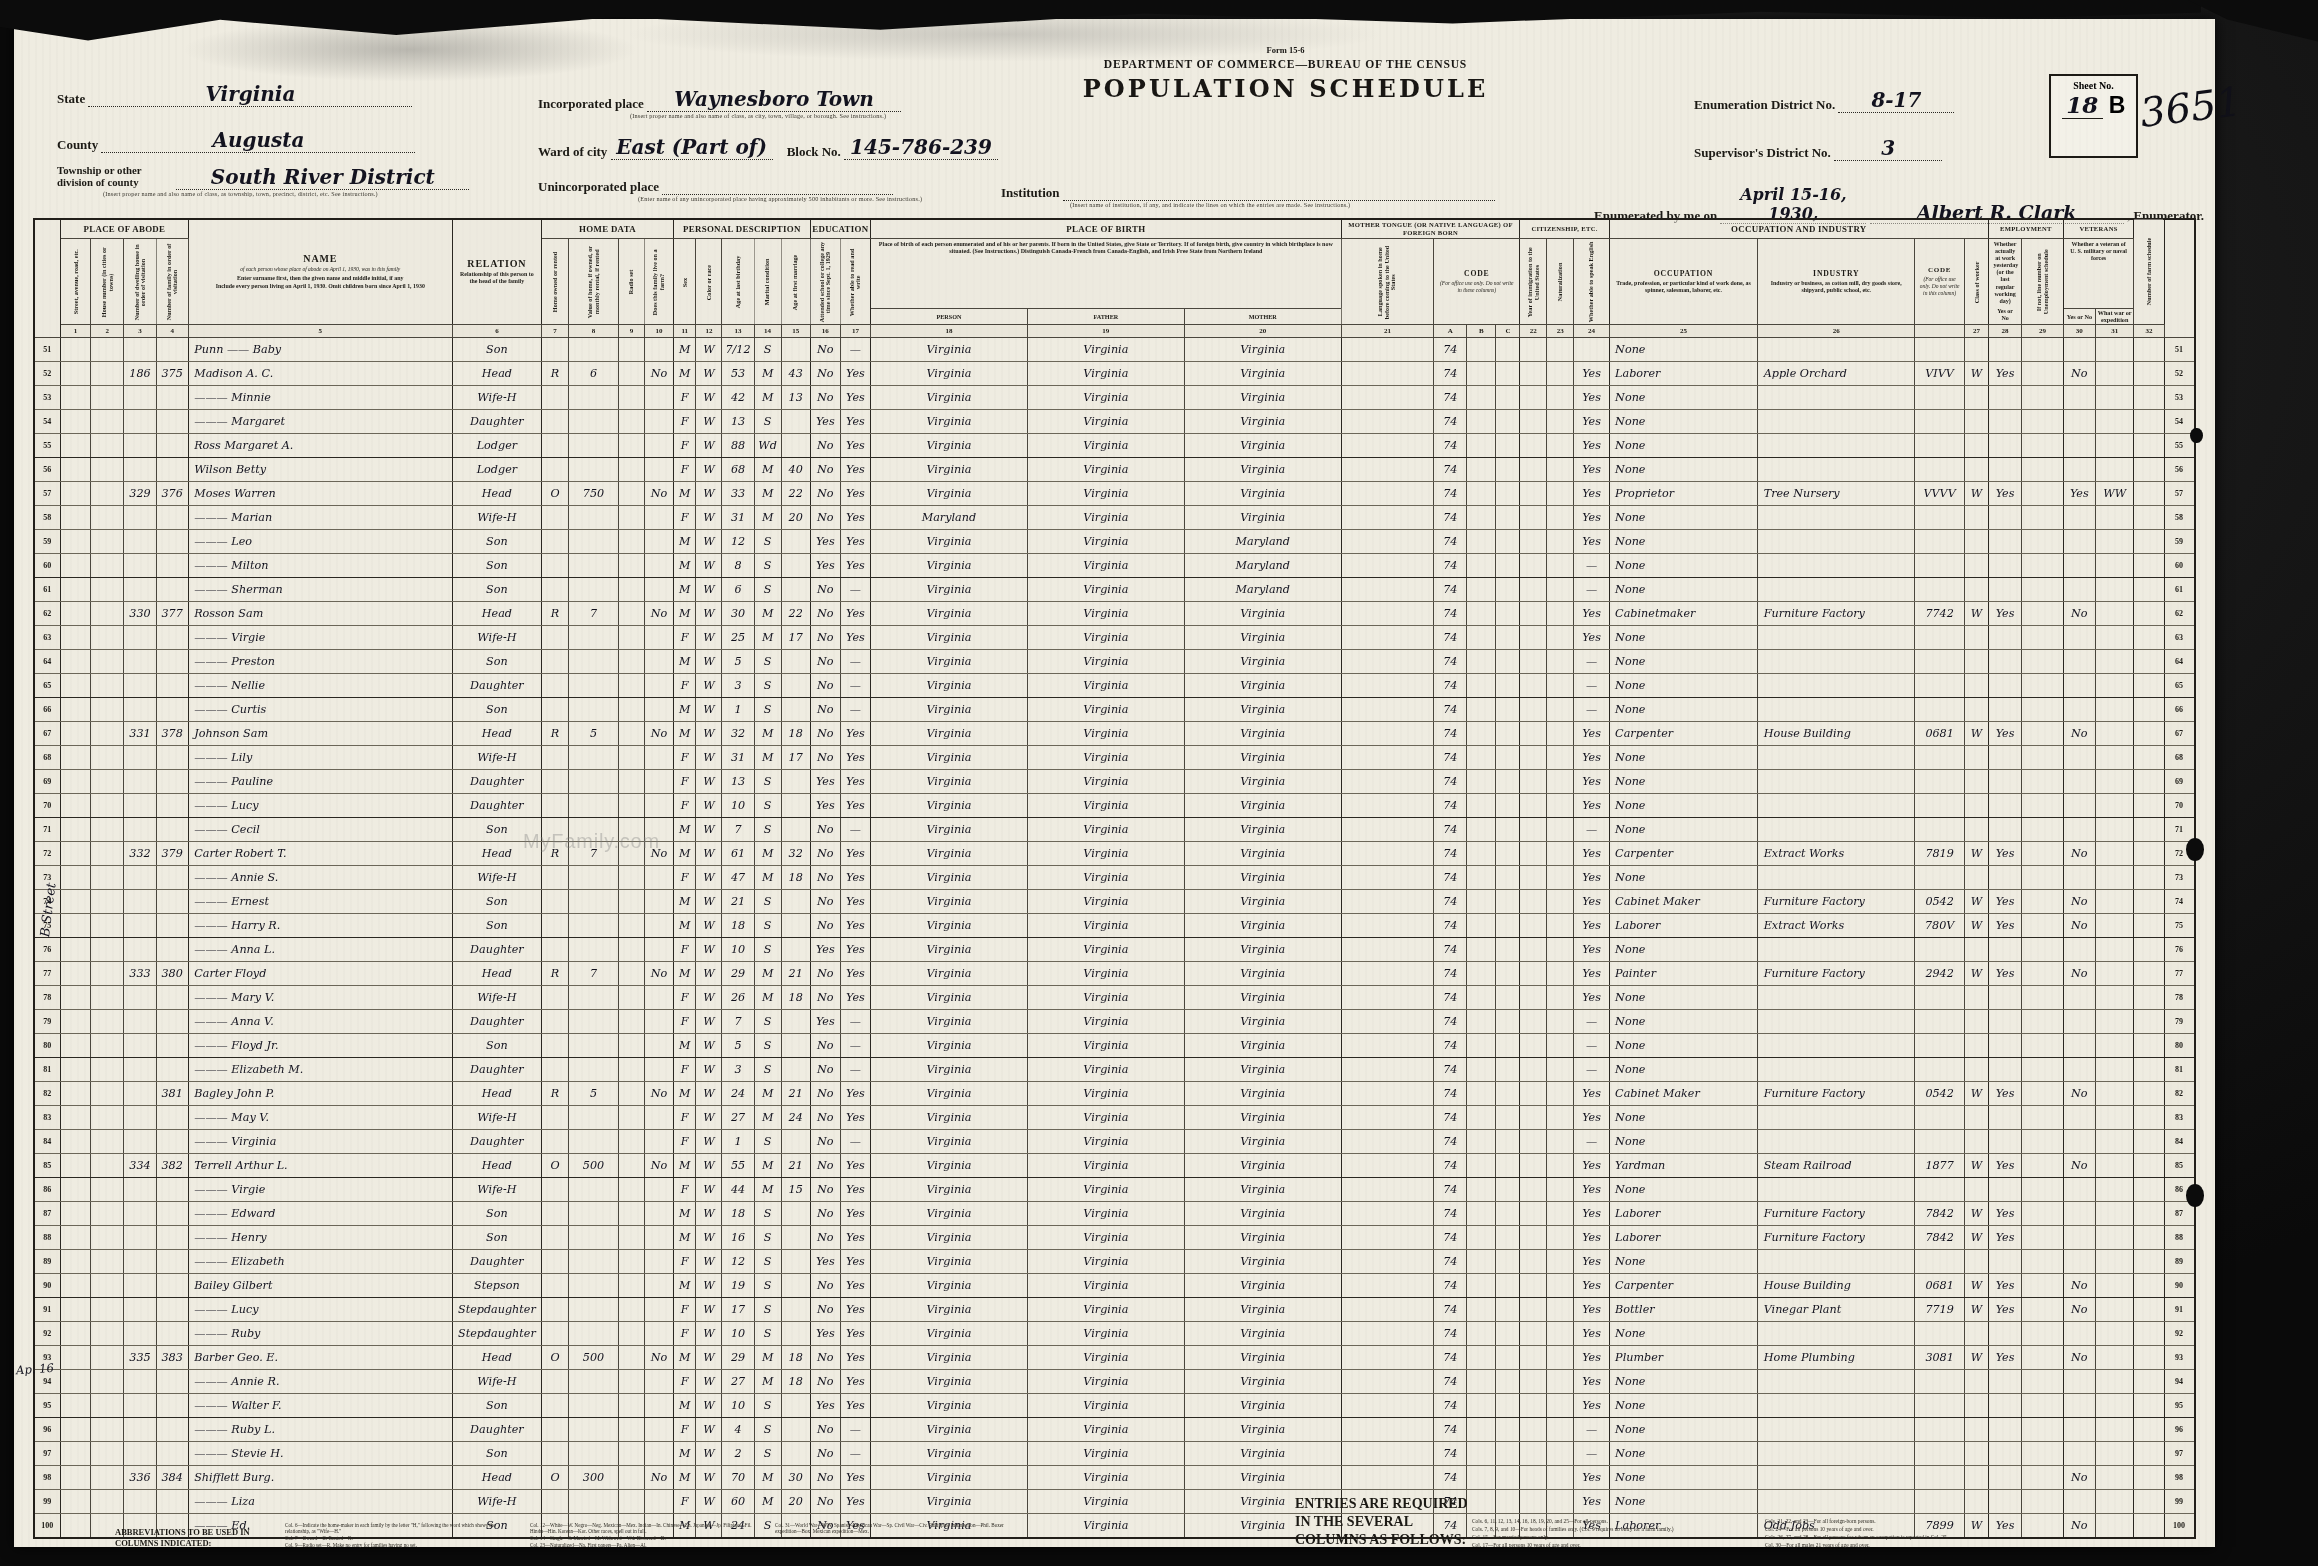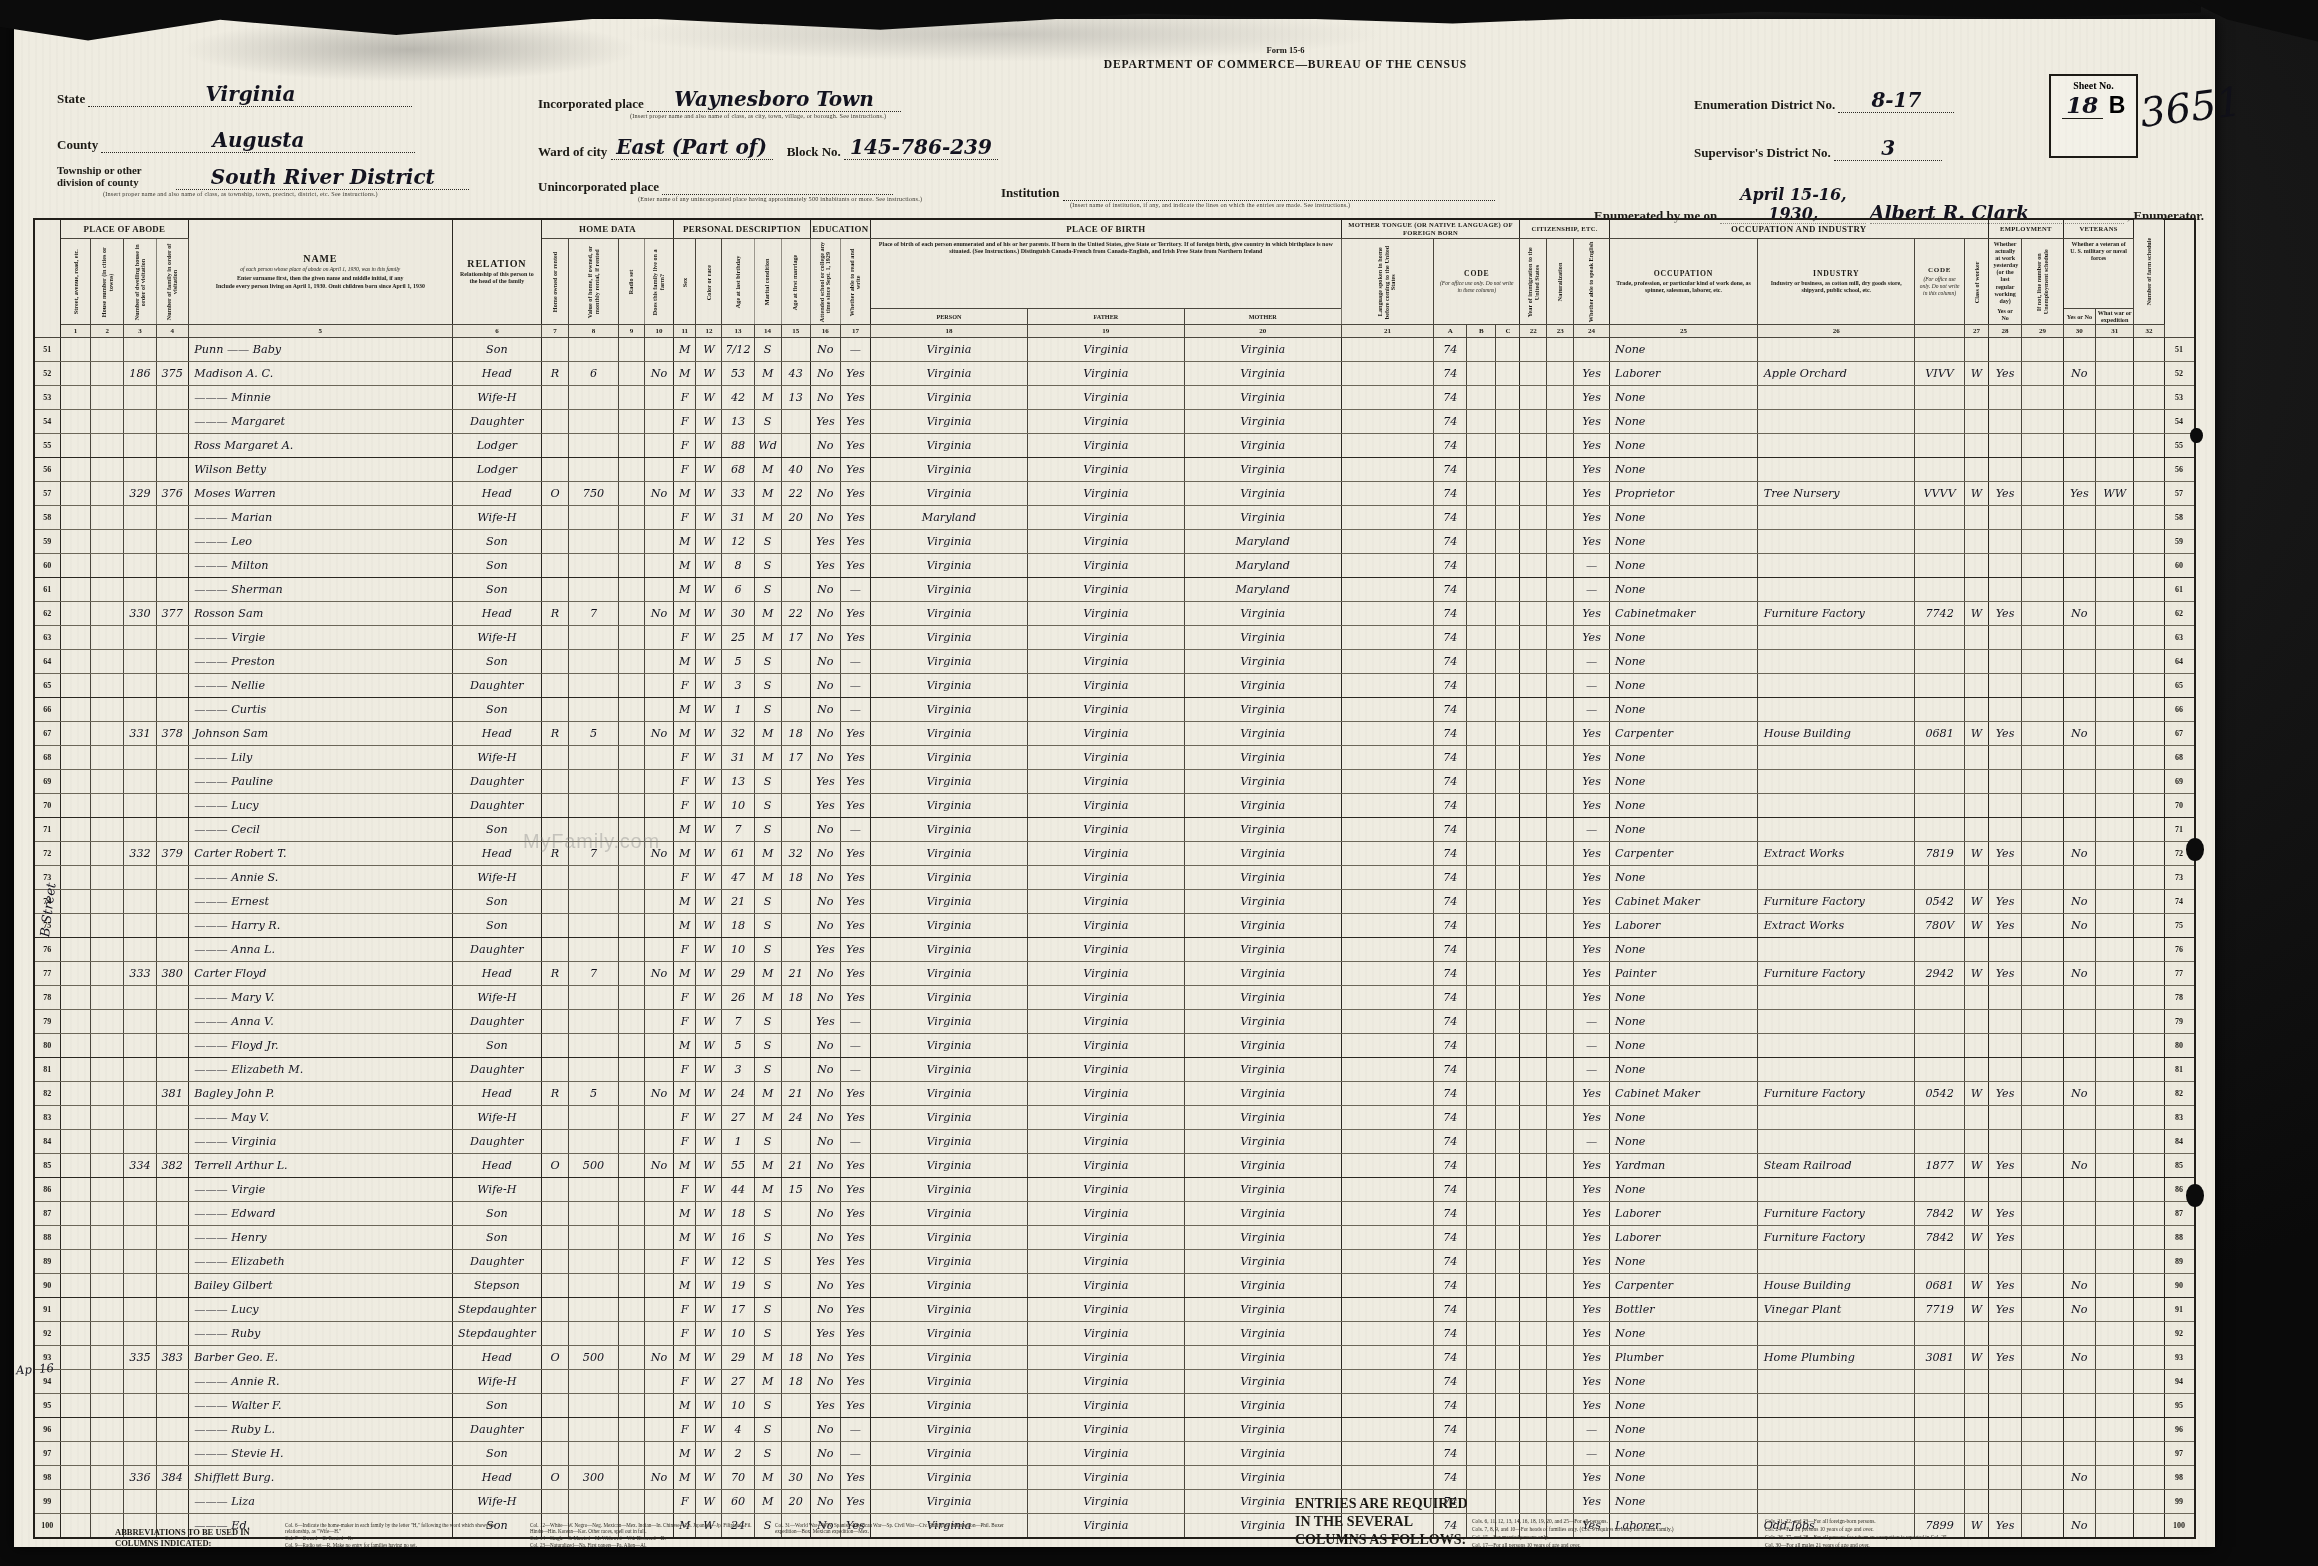--- a/index.html
+++ b/index.html
@@ -105,20 +105,21 @@
     </div>
     <div class="fld" style="left:524px;top:160px;">
       <span>Unincorporated place</span>
       <span class="fline" style="width:231px;"></span>
       <div class="note" style="margin-left:100px;">(Enter name of any unincorporated place having approximately 500 inhabitants or more.   See instructions.)</div>
     </div>
 
     <div class="title-c">
       <div class="t-form">Form 15-6</div>
       <div class="t-dept">DEPARTMENT OF COMMERCE—BUREAU OF THE CENSUS</div>
+      <div class="t-sched">POPULATION SCHEDULE</div>
     </div>
 
     <div class="fld" style="left:987px;top:166px;">
       <span>Institution</span>
       <span class="fline" style="width:432px;"></span>
       <div class="note" style="margin-left:69px;">(Insert name of institution, if any, and indicate the lines on which the entries are made.   See instructions.)</div>
     </div>
 
     <div class="fld" style="left:1680px;top:69px;">
       <span>Enumeration District No.</span>
@@ -133,21 +134,21 @@
       <div style="font-size:23px;">
         <span class="hw" style="border-bottom:1.5px solid #1c1a15;padding:0 4.6px;">18</span>
         <span style="font-family:'Liberation Sans',sans-serif;font-weight:bold;">B</span>
       </div>
     </div>
     <div class="stamp hw">3651</div>
 
     <div class="fld" style="left:1580px;top:166px;">
       <span>Enumerated by me on</span>
       <span class="fline" style="width:146px;text-align:center;"><span class="hw" style="font-size:16px;">April 15-16, 1930,</span></span>
-      <span class="fline" style="width:254px;text-align:left;"><span class="hw" style="font-size:19px;">Albert R. Clark</span></span>
+      <span class="fline" style="width:254px;text-align:center;"><span class="hw" style="font-size:19px;">Albert R. Clark</span></span>
       <span>, Enumerator.</span>
     </div>
 
     <div class="tablewrap">
       <table class="census" id="census-table">
           <colgroup>
             <col style="width: 26px;">
             <col style="width: 29px;">
             <col style="width: 32px;">
             <col style="width: 31px;">

